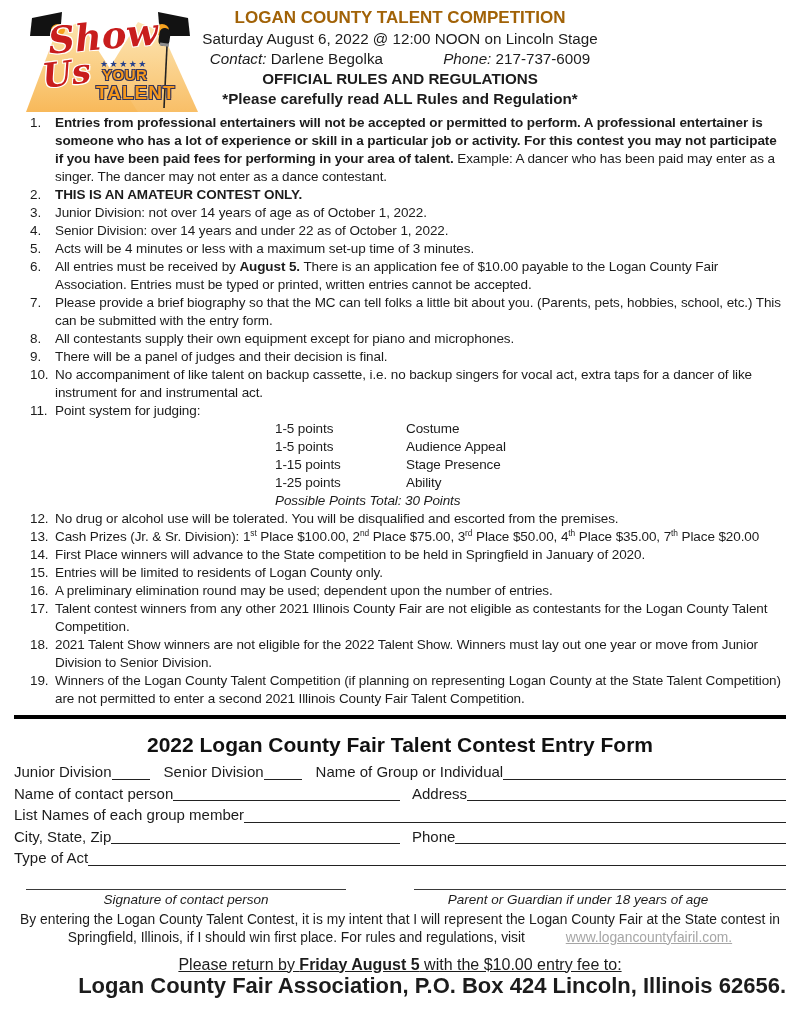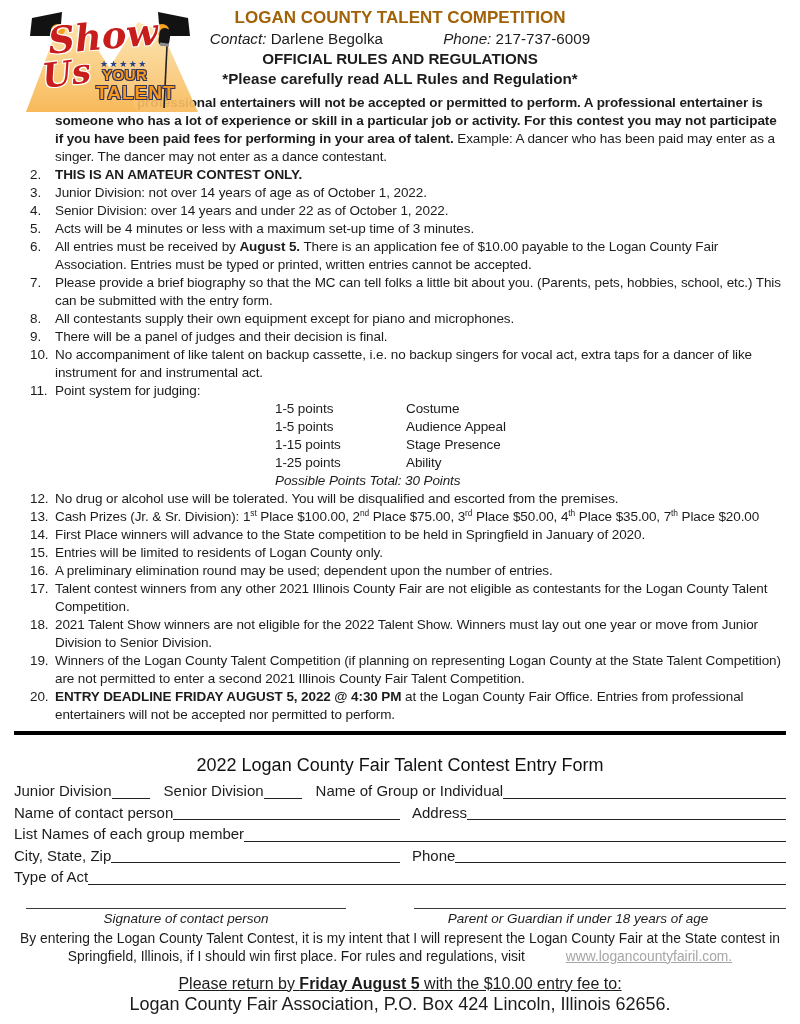--- a/index.html
+++ b/index.html
@@ -51,41 +51,41 @@
   .b { font-weight:bold; }
   sup { font-size:62%; line-height:0; vertical-align:super; }
 
   .pts-table { margin-left:220px; }
   .pts-row { display:flex;gap:28px; }
   .pts-row .pts { flex:0 0 103px; }
   .pts-total { font-style:italic; }
 
   
   hr.thick { border:none; border-top:4px solid #000; margin:7px 0 3px 0; }
-  h2 { font-size:18px; font-weight:normal; text-align:center; margin:20px 0 4px; color:#111; }
+  h2 { font-size:21px; font-weight:bold; text-align:center; margin:14px 0 4px; color:#111; }
   .form { font-size:15px; }
   .frow { display:flex; align-items:flex-end; line-height:21.5px; white-space:nowrap; }
   .blank { flex:1; border-bottom:1.4px solid #222; height:2px; margin-bottom:3px; }
   .blank.w38 { flex:0 0 38px; margin-right:14px; }
   .lhalf { display:flex; flex:0 0 50%; margin-right:12px; align-items:flex-end; }
   .lhalf .blank { flex:1; }
 
   .sigrow { display:flex; margin-top:19px; }
   .sigline { border-bottom:1.6px solid #3a3a3a; height:2px; }
   .sigline.left { flex:0 0 320px; margin-left:12px; }
   .sigline.right { flex:0 0 372px; margin-left:68px; }
   .caprow { display:flex; font-size:13.5px; font-style:italic; line-height:17px; margin-top:1px; }
   .caprow .cap-left { flex:0 0 344px; text-align:center; }
   .caprow .cap-right { flex:0 0 440px; text-align:center; }
 
   .pledge { text-align:center; font-size:13.8px; line-height:18px; margin:3px auto 0; max-width:762px; }
   .pledge a { text-decoration:underline; cursor:pointer;margin-left:37px; }
   .return-line { text-align:center; font-size:16px; line-height:21px; margin-top:7px; }
   .return-line .u { text-decoration:underline; }
-  .mail-line { text-align:center; font-size:18px; font-weight:normal; line-height:21px; }
+  .mail-line { text-align:right; font-size:22px; font-weight:bold; line-height:21px; }
 </style>
 </head>
 <body>
 
 <div class="page">
 
   <header>
     <div class="logo">
       <svg width="188" height="102" viewBox="0 0 188 102">
         <defs>
@@ -104,20 +104,21 @@
         <rect x="143" y="18" width="11" height="18" rx="5" transform="rotate(8 148 27)" fill="#151515"></rect>
         <rect x="144" y="33" width="9" height="3" transform="rotate(8 148 34)" fill="#8d8d8d"></rect>
       </svg>
       <span class="lg-show" style="color: rgb(200, 29, 29);">Show</span>
       <span class="lg-us" style="color: rgb(200, 29, 29);">Us</span>
       <span class="lg-stars" style="color: rgb(35, 64, 142);">★★★★★</span>
       <span class="lg-your" style="color: rgb(246, 153, 30);">YOUR</span>
       <span class="lg-talent" style="color: rgb(246, 153, 30);">TALENT</span>
     </div>
     <h1>LOGAN COUNTY TALENT COMPETITION</h1>
+    <div class="hline">Saturday August 6, 2022 @ 12:00 NOON on Lincoln Stage</div>
     <div class="hline">
       <span class="i">Contact:</span>
       <span>Darlene Begolka</span><span class="contact-gap"></span>
       <span class="i">Phone:</span>
       <span>217-737-6009</span>
     </div>
     <div class="bold-line">OFFICIAL RULES AND REGULATIONS</div>
     <div class="bold-line">*Please carefully read ALL Rules and Regulation*</div>
   </header>
 
@@ -209,24 +210,20 @@
         <div class="txt"><span>Talent contest winners from any other 2021 Illinois County Fair are not eligible as contestants for the Logan County Talent Competition.</span></div>
       </li>
       <li>
         <span class="num">18.</span>
         <div class="txt"><span>2021 Talent Show winners are not eligible for the 2022 Talent Show. Winners must lay out one year or move from Junior Division to Senior Division.</span></div>
       </li>
       <li>
         <span class="num">19.</span>
         <div class="txt"><span>Winners of the Logan County Talent Competition (if planning on representing Logan County at the State Talent Competition) are not permitted to enter a second 2021 Illinois County Fair Talent Competition.</span></div>
       </li>
-      <li>
-        <span class="num">20.</span>
-        <div class="txt"><span class="b">ENTRY DEADLINE FRIDAY AUGUST 5, 2022 @ 4:30 PM</span><span> at the Logan County Fair Office. Entries from professional entertainers will not be accepted nor permitted to perform.</span></div>
-      </li>
     </ol>
 
   <hr class="thick">
 
   <section class="form">
     <h2>2022 Logan County Fair Talent Contest Entry Form</h2>
 
     <div class="frow">
       <span>Junior Division</span>
       <span class="blank w38"></span>

